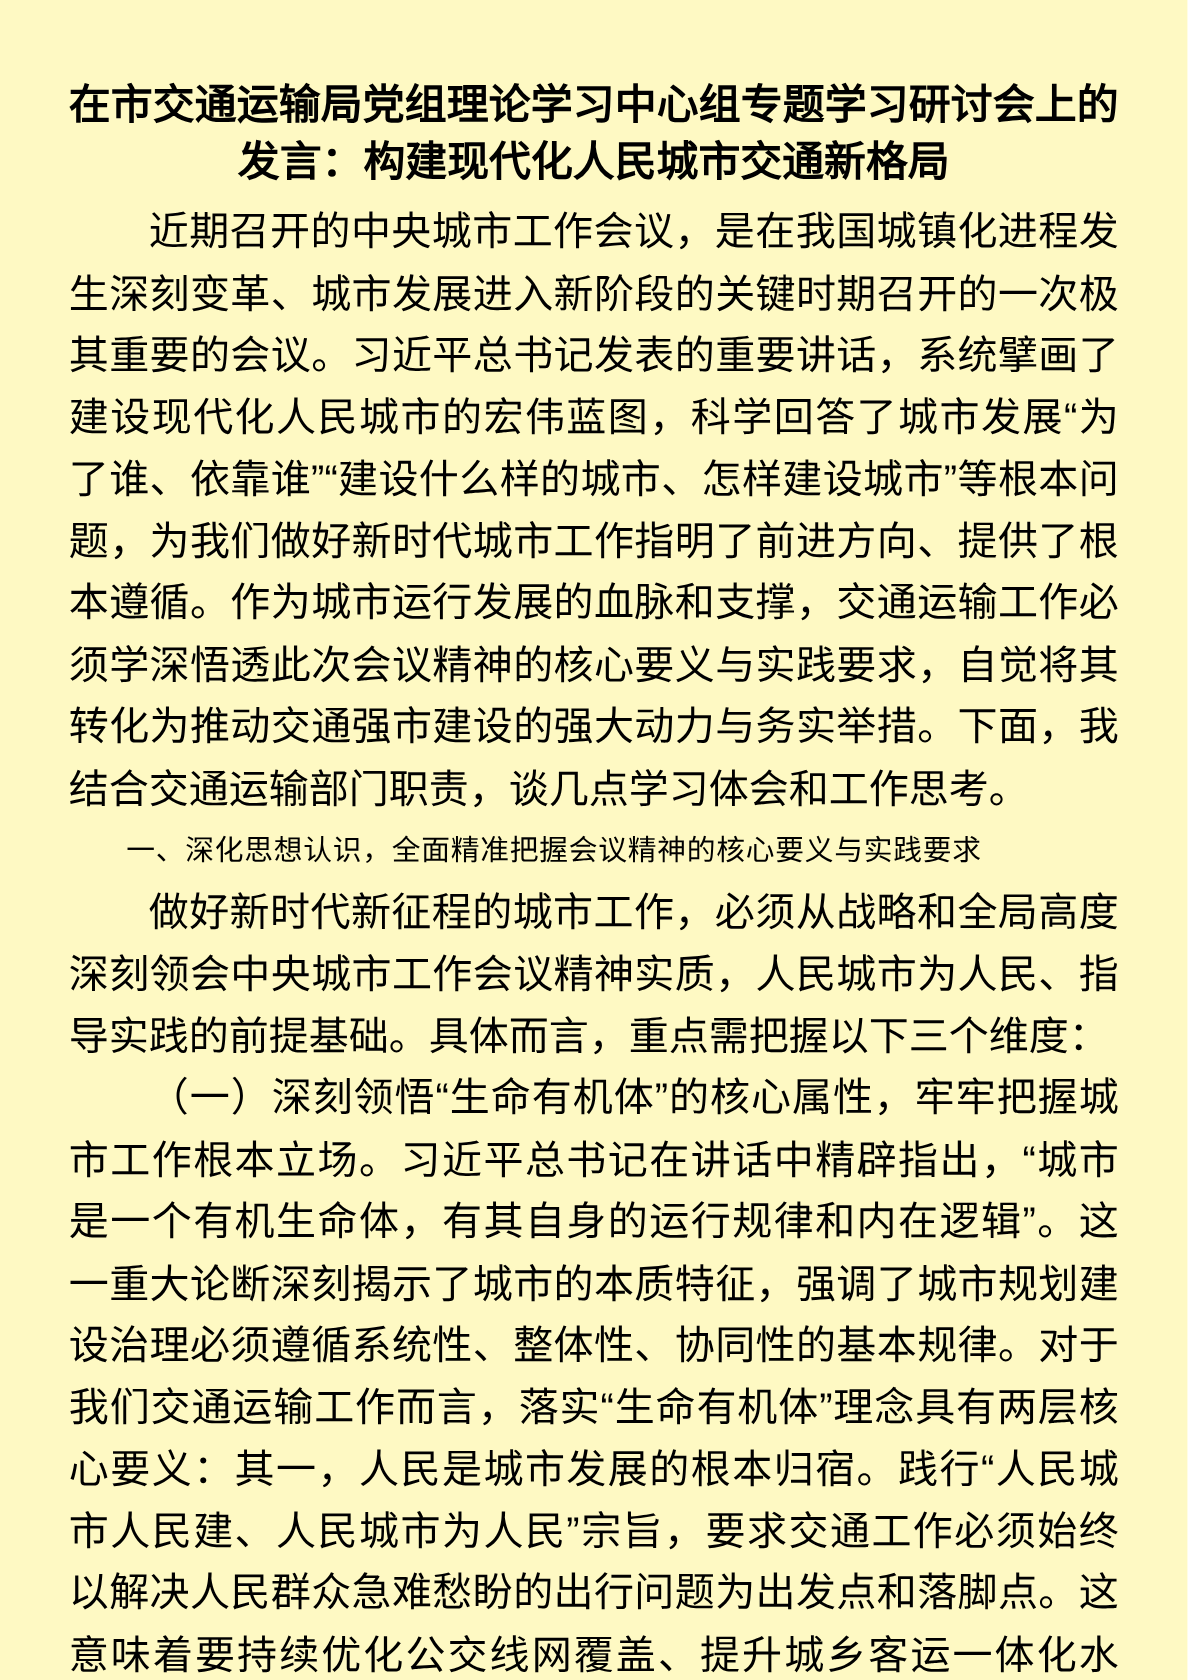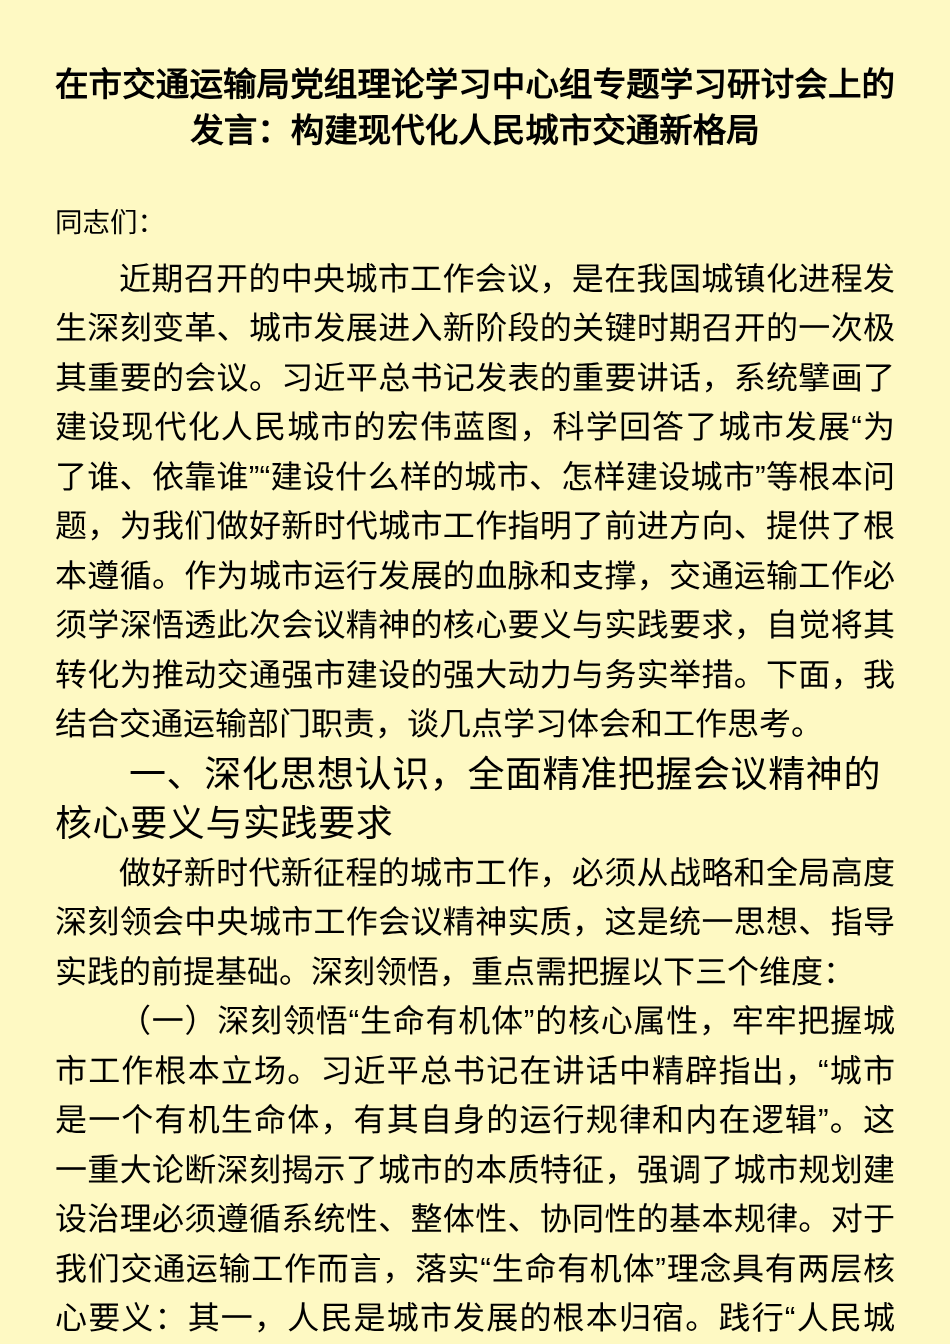--- a/index.html
+++ b/index.html
@@ -68,40 +68,39 @@
     letter-spacing: 0px;
   }
 
   .para.first-after-salutation {
     padding-top: 7px;
   }
 
   
   .section-heading {
     margin: 0;
-    font-size: 37px;
+    font-size: 23px;
     line-height: 49.5px;
     color: #000000;
     text-indent: 2em;
     letter-spacing: 0.6px;
     word-break: break-all;
   }
 </style>
 </head>
 <body>
 
 <div class="page">
   <div class="doc-body">
 
     <h1 class="doc-title">在市交通运输局党组理论学习中心组专题学习研讨会上的发言：构建现代化人民城市交通新格局</h1>
 
-    <p class="salutation">同志们：</p>
 
     <p class="para first-after-salutation">近期召开的中央城市工作会议，是在我国城镇化进程发生深刻变革、城市发展进入新阶段的关键时期召开的一次极其重要的会议。习近平总书记发表的重要讲话，系统擘画了建设现代化人民城市的宏伟蓝图，科学回答了城市发展“为了谁、依靠谁”“建设什么样的城市、怎样建设城市”等根本问题，为我们做好新时代城市工作指明了前进方向、提供了根本遵循。作为城市运行发展的血脉和支撑，交通运输工作必须学深悟透此次会议精神的核心要义与实践要求，自觉将其转化为推动交通强市建设的强大动力与务实举措。下面，我结合交通运输部门职责，谈几点学习体会和工作思考。</p>
 
     <p class="section-heading">一、深化思想认识，全面精准把握会议精神的核心要义与实践要求</p>
 
-    <p class="para">做好新时代新征程的城市工作，必须从战略和全局高度深刻领会中央城市工作会议精神实质，这是统一思想、指导实践的前提基础。深刻领悟，重点需把握以下三个维度：</p>
+    <p class="para">做好新时代新征程的城市工作，必须从战略和全局高度深刻领会中央城市工作会议精神实质，人民城市为人民、指导实践的前提基础。具体而言，重点需把握以下三个维度：</p>
 
     <p class="para">（一）深刻领悟“生命有机体”的核心属性，牢牢把握城市工作根本立场。习近平总书记在讲话中精辟指出，“城市是一个有机生命体，有其自身的运行规律和内在逻辑”。这一重大论断深刻揭示了城市的本质特征，强调了城市规划建设治理必须遵循系统性、整体性、协同性的基本规律。对于我们交通运输工作而言，落实“生命有机体”理念具有两层核心要义：其一，人民是城市发展的根本归宿。践行“人民城市人民建、人民城市为人民”宗旨，要求交通工作必须始终以解决人民群众急难愁盼的出行问题为出发点和落脚点。这意味着要持续优化公交线网覆盖、提升城乡客运一体化水平、改</p>
 
   </div>
 </div>
 
 </body></html>

